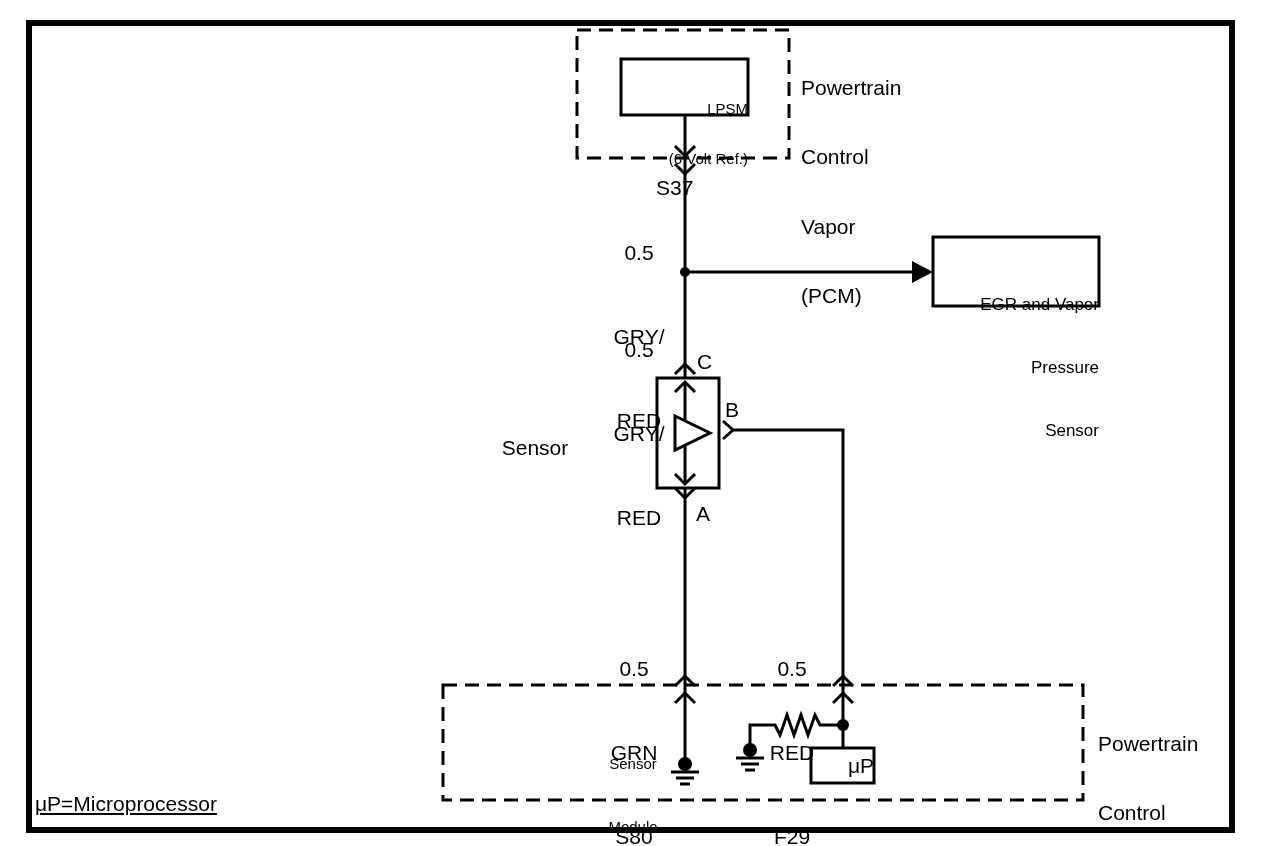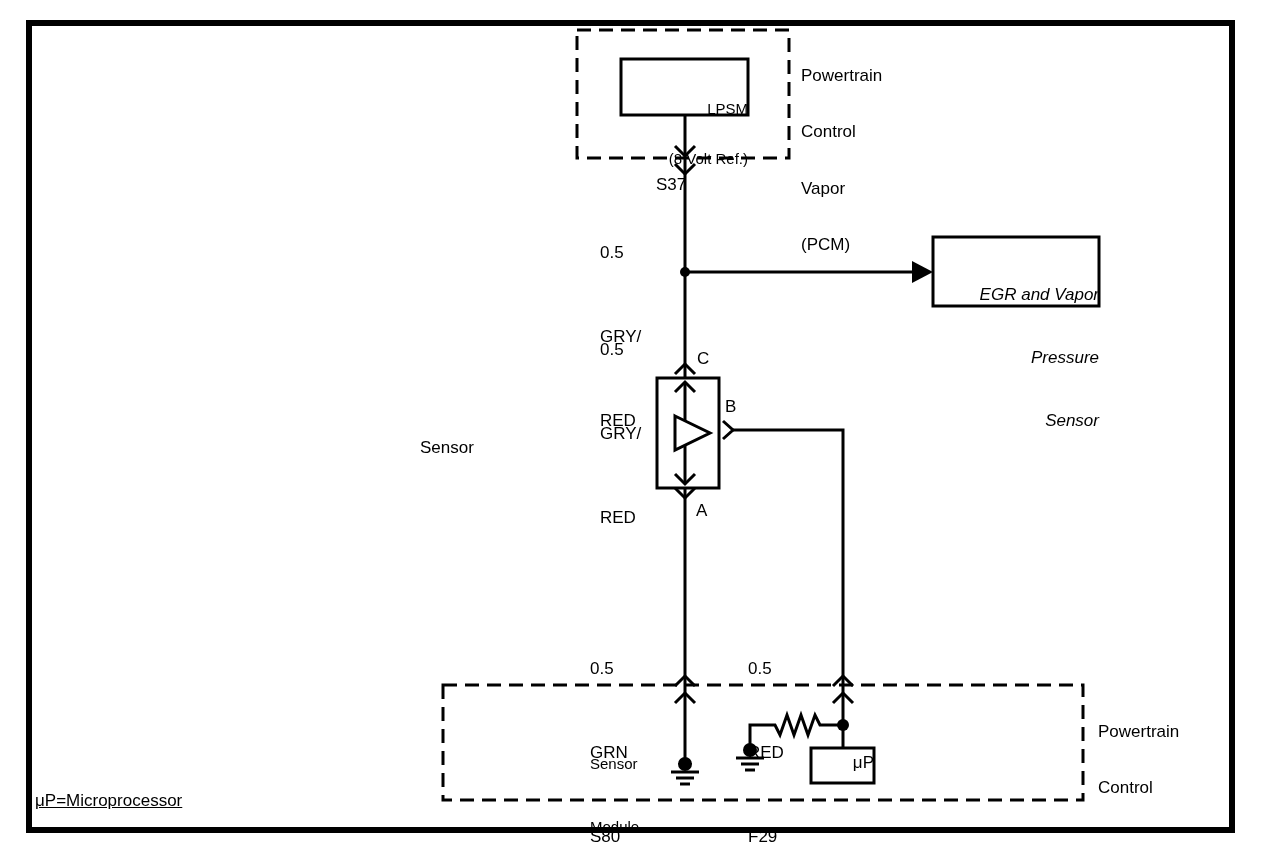--- a/index.html
+++ b/index.html
@@ -1,22 +1,22 @@
 <!DOCTYPE html>
 <html><head>
 <meta charset="utf-8">
 <style>
   html, body { margin:0; padding:0; background:#ffffff; }
   body { width:1280px; height:846px; position:relative; overflow:hidden; font-family:"Liberation Sans", sans-serif; color:#000; }
   svg { position:absolute; left:0; top:0; }
   .lbl { position:absolute; font-family:"Liberation Sans", sans-serif; color:#000; white-space:pre; line-height:1.1; }
-  .big { font-size:17px; }
+  .big { font-size:21px; }
   .med { font-size:17px; }
   .sm  { font-size:15px; }
-  .r { text-align:left; }
+  .r { text-align:center; }
   .c { text-align:right; }
 </style>
 </head>
 <body>
 
 <svg width="1280" height="846" viewBox="0 0 1280 846">
 
   <rect x="29" y="23" width="1203" height="807" fill="none" stroke="#000" stroke-width="6"></rect>
 
   <rect x="577" y="30" width="212" height="128" fill="none" stroke="#000" stroke-width="3" stroke-dasharray="14,8"></rect>
@@ -76,38 +76,38 @@
 
 <div class="lbl big" style="left:801px; top:30px;">
   <div>Powertrain</div>
   <div>Control</div>
   <div>Vapor</div>
   <div>(PCM)</div>
 </div>
 
 <div class="lbl sm c" style="left:621px; top:68px; width:127px;">
   <div>LPSM</div>
-  <div>(8 Volt Ref.)</div>
+  <div>(6 Volt Ref.)</div>
 </div>
 
 <div class="lbl big" style="left:656px; top:176px;">S37</div>
 
 <div class="lbl big r" style="left:600px; top:183px; width:78px; line-height:28px;">
   <div>0.5</div>
   <div>GRY/</div>
   <div>RED</div>
 </div>
 
 <div class="lbl big r" style="left:600px; top:280px; width:78px; line-height:28px;">
   <div>0.5</div>
   <div>GRY/</div>
   <div>RED</div>
 </div>
 
-<div class="lbl med c" style="left:933px; top:242px; width:166px; line-height:21px;font-style:italic;">
+<div class="lbl med c" style="left:933px; top:252px; width:166px; line-height:21px;">
   <div>EGR and Vapor</div>
   <div>Pressure</div>
   <div>Sensor</div>
 </div>
 
 <div class="lbl big" style="left:697px; top:350px;">C</div>
 <div class="lbl big" style="left:725px; top:398px;">B</div>
 <div class="lbl big" style="left:696px; top:502px;">A</div>
 
 <div class="lbl big r" style="left:420px; top:378px; width:230px; line-height:28px;">

